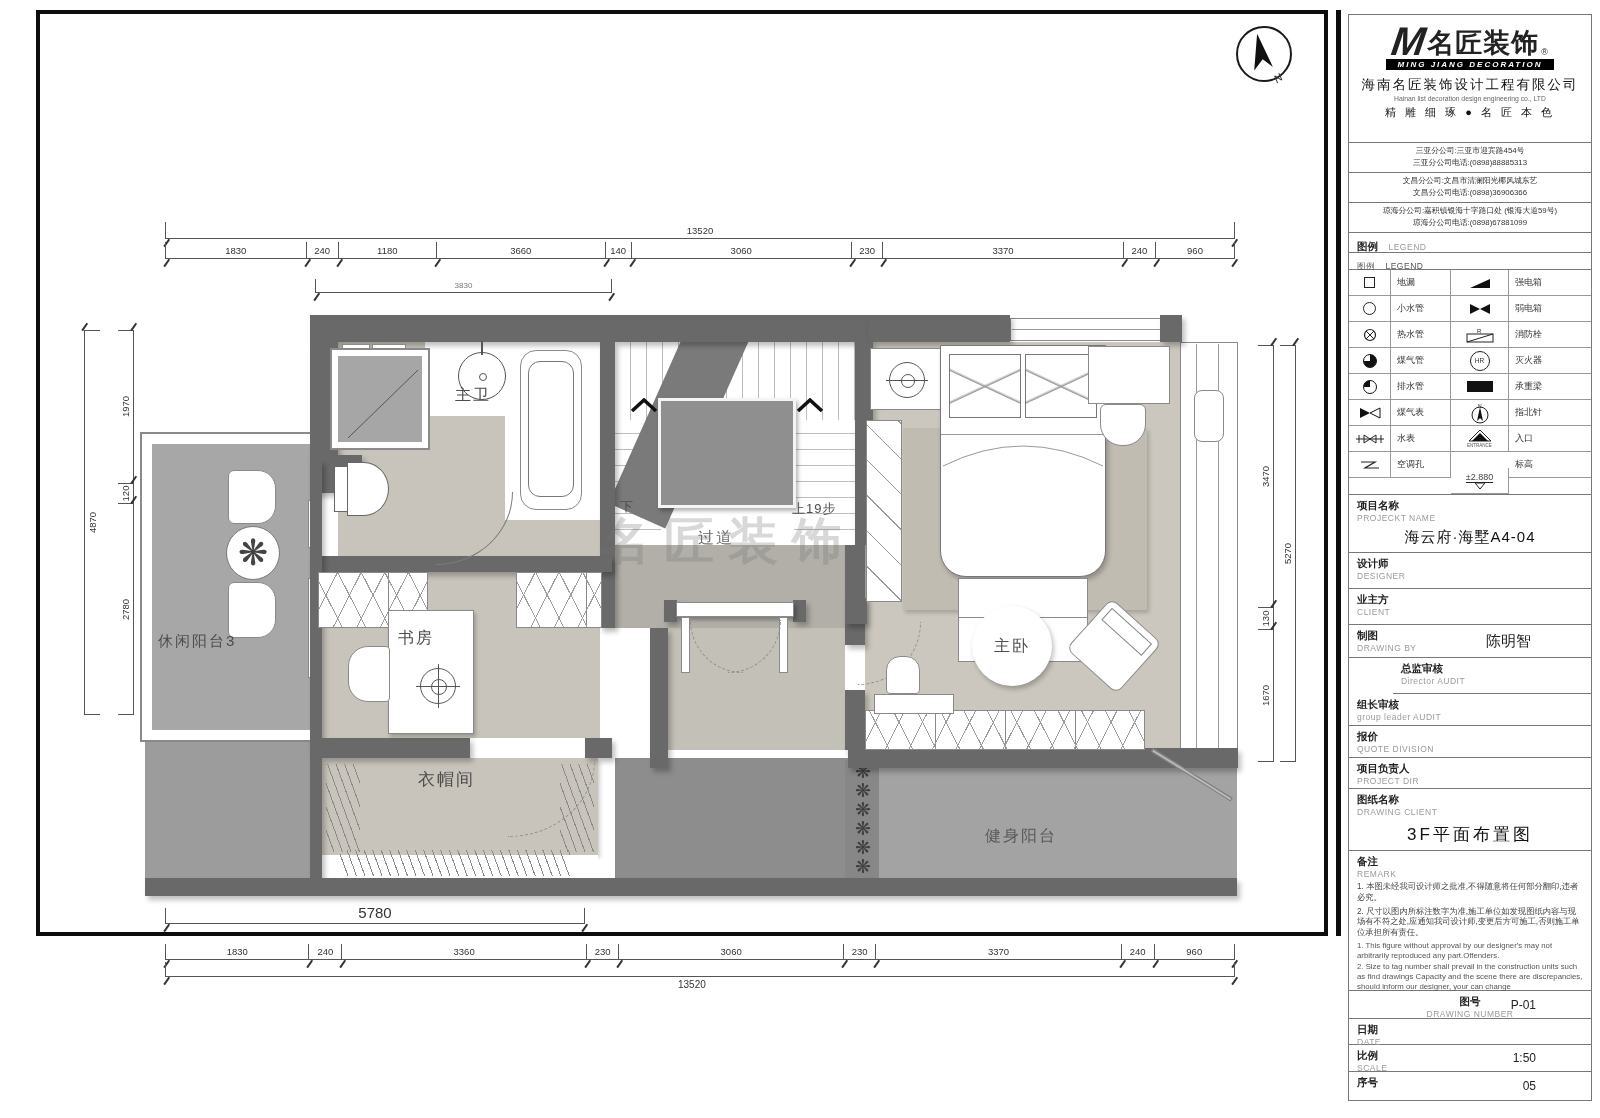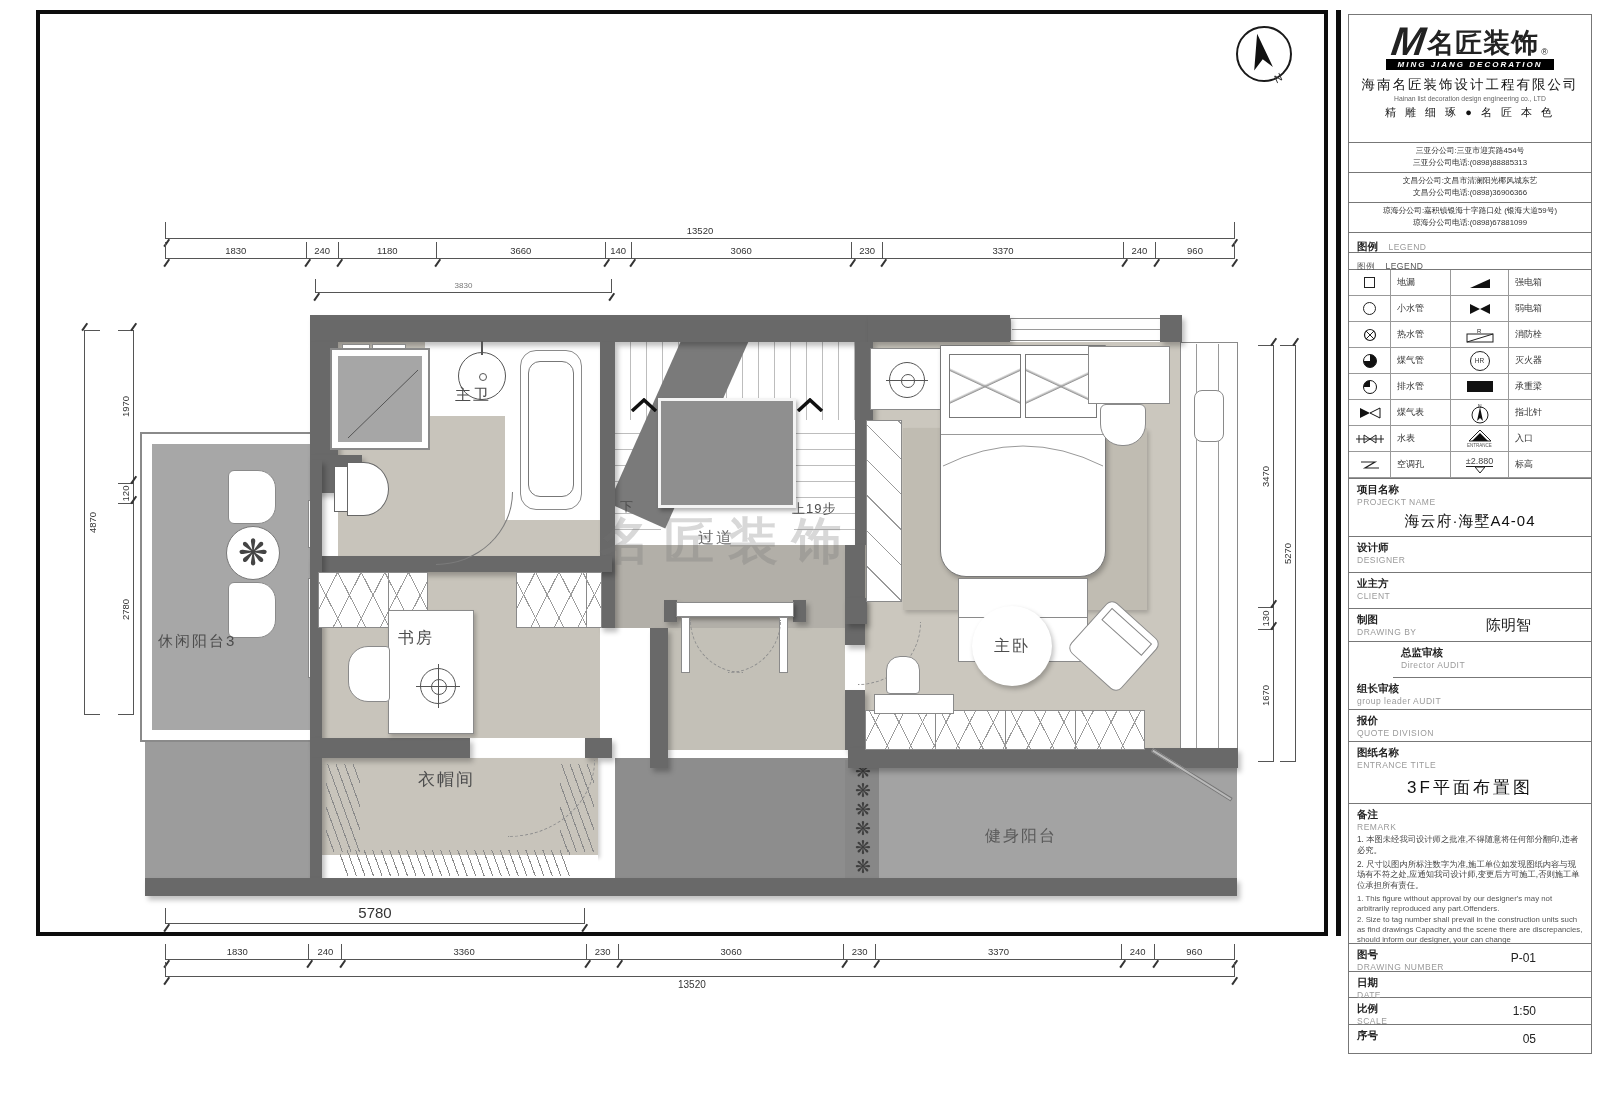--- a/index.html
+++ b/index.html
@@ -512,21 +512,21 @@
         <span style="font-size:4.5px;color:#555;">ENTRANCE</span>
       </div>
       <div class="lgc lgl">入口</div>
 
       <div class="lgc">
           <svg width="22" height="12">
             <polyline points="2,3 16,3 6,9 20,9" fill="none" stroke="#222" stroke-width="1.2"></polyline>
           </svg>
         </div>
       <div class="lgc lgl">空调孔</div>
-      <div class="lgc" style="flex-direction:column;">
+      <div class="lgc" style="flex-direction:column;margin-top:16px;">
         <span style="font-size:9px;border-bottom:1px solid #222;color:#444;">±2.880</span>
         <svg width="10" height="6">
             <path d="M0 0 L10 0 L5 6 Z" fill="none" stroke="#222"></path>
           </svg>
       </div>
       <div class="lgc lgl">标高</div>
     </div>
 
     <div class="tbx" style="height:58px;">
       <div class="lzh">项目名称</div>
@@ -556,34 +556,39 @@
     <div class="tbx" style="height:32px;">
       <div class="lzh">组长审核</div>
       <div class="len">group leader AUDIT</div>
       <span class="tval"></span>
     </div>
     <div class="tbx" style="height:32px;">
       <div class="lzh">报价</div>
       <div class="len">QUOTE DIVISION</div>
       <span class="tval"></span>
     </div>
+    <div class="tbx" style="height:31px;">
+      <div class="lzh">项目负责人</div>
+      <div class="len">PROJECT DIR</div>
+      <span class="tval"></span>
+    </div>
     <div class="tbx" style="height:62px;">
       <div class="lzh">图纸名称</div>
-      <div class="len">ENTRANCE TITLE</div>
+      <div class="len">DRAWING CLIENT</div>
       <div style="text-align:center;font-size:17px;letter-spacing:3px;margin-top:6px;color:#111;">3F平面布置图</div>
     </div>
     <div class="tbx" style="height:140px;">
       <div class="lzh">备注</div>
       <div class="len" style="margin-bottom:2px;">REMARK</div>
       <p class="note">1. 本图未经我司设计师之批准,不得随意将任何部分翻印,违者必究。</p>
       <p class="note">2. 尺寸以图内所标注数字为准,施工单位如发现图纸内容与现场有不符之处,应通知我司设计师,变更后方可施工,否则施工单位承担所有责任。</p>
       <p class="noteen">1. This figure without approval by our designer's may not arbitrarily reproduced any part.Offenders.</p>
       <p class="noteen">2. Size to tag number shall prevail in the construction units such as find drawings Capacity and the scene there are discrepancies, should inform our designer, your can change</p>
     </div>
-    <div class="tbx" style="height:28px;">
+    <div class="tbx" style="height:28px;text-align:center;">
       <div class="lzh">图号</div>
       <div class="len">DRAWING NUMBER</div>
       <span class="tval" style="right:55px;">P-01</span>
     </div>
     <div class="tbx" style="height:26px;">
       <div class="lzh">日期</div>
       <div class="len">DATE</div>
       <span class="tval"></span>
     </div>
     <div class="tbx" style="height:27px;">

